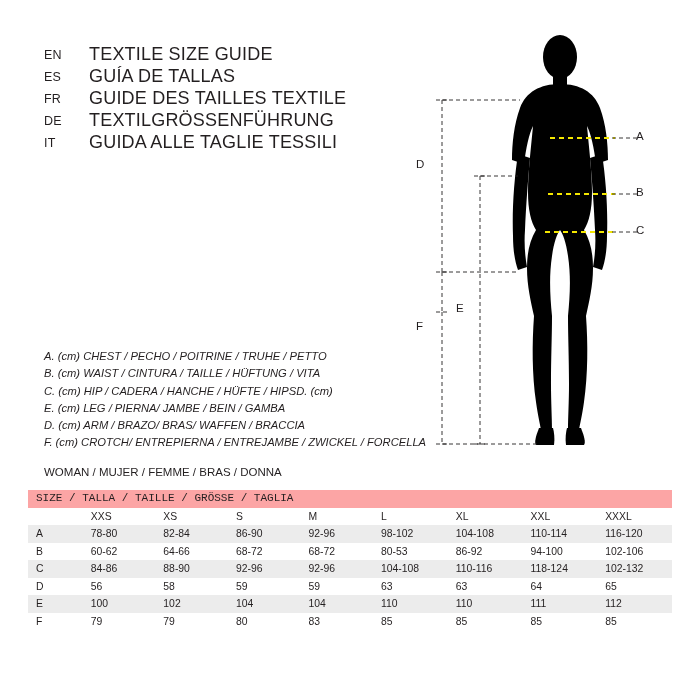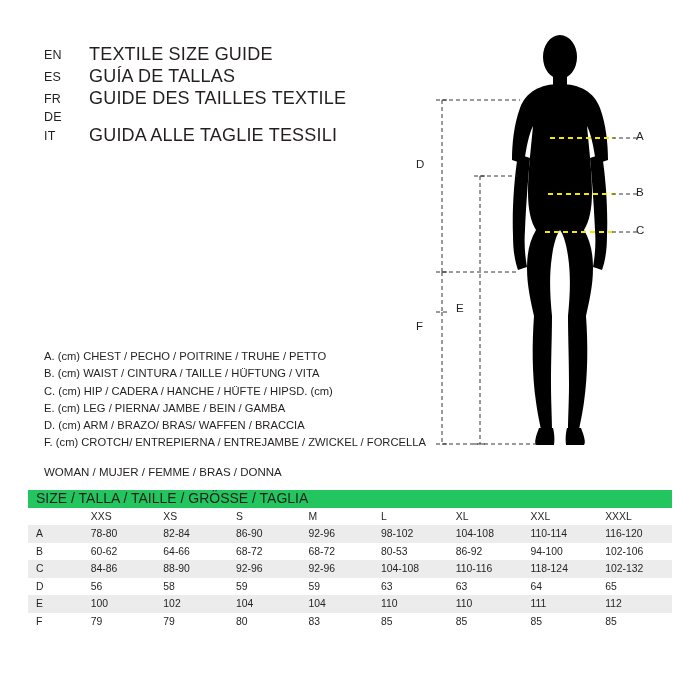--- a/index.html
+++ b/index.html
@@ -39,20 +39,21 @@
     letter-spacing: .2px;
     color: #231f20;
   }
 
   
   .legend {
     position: absolute;
     left: 44px;
     top: 348px;
     width: 420px;
+    font-style: italic;
   }
   .legend-line {
     font-size: 11.2px;
     line-height: 17.3px;
     color: #231f20;
     white-space: nowrap;
   }
 
   .woman-label {
     position: absolute;
@@ -78,22 +79,23 @@
   table.size-table td, table.size-table th {
     text-align: left;
     font-weight: normal;
     padding: 0 0 0 8px;
     height: 17.5px;
     line-height: 17.5px;
     vertical-align: middle;
     white-space: nowrap;
   }
   .row-head td {
-    background: #22c55e;
-    font-size: 14px;
+    background: #fca5a5;
+    font-size: 11px;
+    font-family: Liberation Mono, monospace;
   }
   .row-cols td {
     background: #ffffff;
   }
   .row-alt td { background: #ececec; }
   .row-white td { background: #ffffff; }
 
   .col-label { width: 56px; }
   .col-v { width: 73.5px; }
 
@@ -124,20 +126,21 @@
   <div class="title-row">
     <span class="title-lang">ES</span>
     <span class="title-text">GUÍA DE TALLAS</span>
   </div>
   <div class="title-row">
     <span class="title-lang">FR</span>
     <span class="title-text">GUIDE DES TAILLES TEXTILE</span>
   </div>
   <div class="title-row">
     <span class="title-lang">DE</span>
+    <span class="title-text">TEXTILGRÖSSENFÜHRUNG</span>
   </div>
   <div class="title-row">
     <span class="title-lang">IT</span>
     <span class="title-text">GUIDA ALLE TAGLIE TESSILI</span>
   </div>
 </div>
 
 <div class="figure-area">
   <svg width="280" height="450" viewBox="0 0 280 450" xmlns="http://www.w3.org/2000/svg">
 

